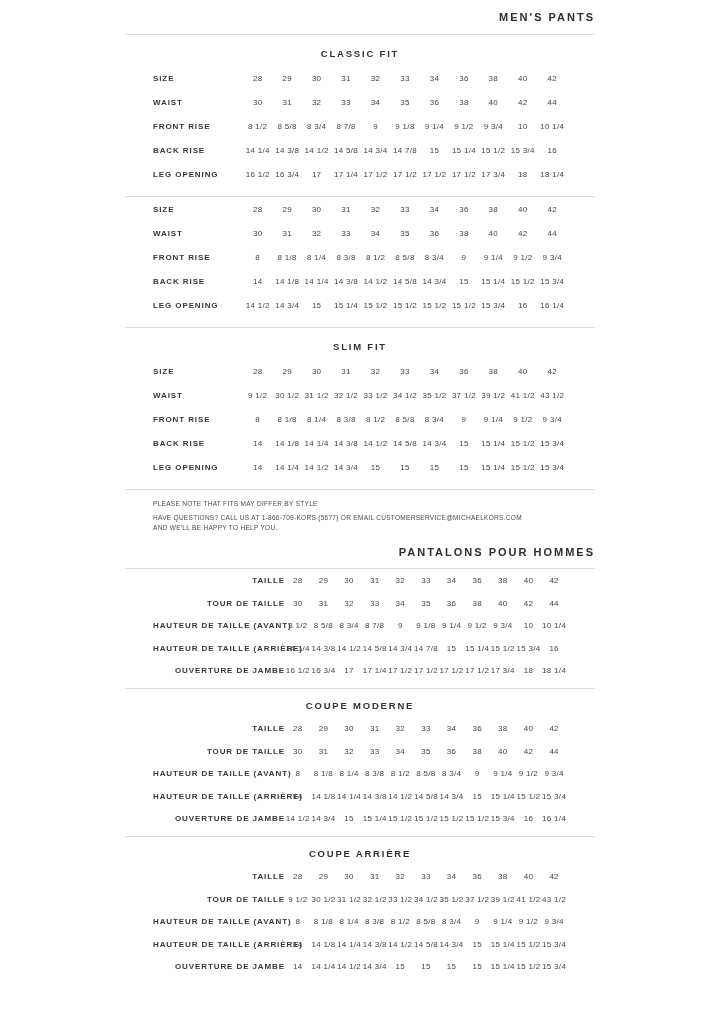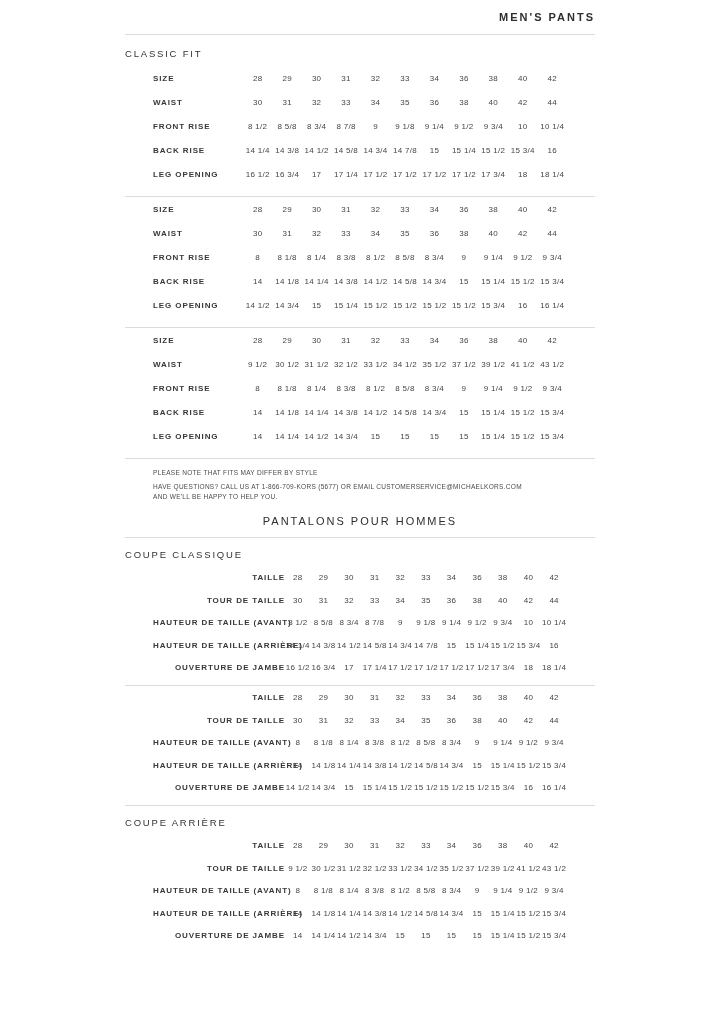--- a/index.html
+++ b/index.html
@@ -11,21 +11,21 @@
     -webkit-font-smoothing:antialiased;
   }
   .container { width:470px; margin:0 auto; padding-top:7px; }
   .page-title {
     text-align:right; font-size:11px; font-weight:bold;
     letter-spacing:2px; color:#2e2e2e; padding:4px 0 11px;
   }
   hr.rule { border:0; border-top:1px solid #dcdcdc; height:0; }
   .fit-section { }
   .section-title {
-    font-size:9.5px; font-weight:normal;
+    text-align:center; font-size:9.5px; font-weight:bold;
     letter-spacing:1.8px; color:#323232; padding:13px 0 7px;
   }
   .fr .section-title { padding:11px 0 6px; }
   .tablewrap { padding:0 28px; margin-bottom:10px; }
   .fr .tablewrap { margin-bottom:6px; }
   table.size-table { width:100%; border-collapse:collapse; table-layout:fixed; }
   table.size-table td {
     font-size:8px; text-align:center; padding:7.5px 0;
     letter-spacing:0.3px; white-space:nowrap; color:#454545;
   }
@@ -35,21 +35,21 @@
   }
   .en table.size-table td.rowlabel { width:90px;margin-top:30px; }
   .fr table.size-table td.rowlabel { width:132px;text-align:right; }
   .notes { padding:9px 28px 6px; }
   .notes p.note {
     font-size:6.5px; letter-spacing:0.3px; color:#4a4a4a;
     line-height:1.45; margin-bottom:5px; white-space:nowrap;
   }
   .notes p.note span { display:block; }
   .french-heading {
-    text-align:center; font-size:11px; font-weight:normal;
+    text-align:right; font-size:11px; font-weight:bold;
     letter-spacing:2px; color:#2e2e2e; padding:3px 0 10px;
   }
 </style>
 </head>
 <body>
 
 <div class="container">
 
   <div class="page-title">MEN'S PANTS</div>
   <hr class="rule">
@@ -209,20 +209,21 @@
               <td>16</td>
               <td>16 1/4</td>
             </tr>
           </tbody>
         </table>
     </div>
   </section>
   <hr class="rule">
 
   <section class="fit-section en">
+    <div class="section-title">SLIM FIT</div>
     <div class="tablewrap">
       <table class="size-table">
           <tbody>
             <tr>
               <td class="rowlabel">SIZE</td>
               <td>28</td>
               <td>29</td>
               <td>30</td>
               <td>31</td>
               <td>32</td>
@@ -300,21 +301,20 @@
     <p class="note">
       <span>HAVE QUESTIONS? CALL US AT 1-866-709-KORS (5677) OR EMAIL CUSTOMERSERVICE@MICHAELKORS.COM</span>
       <span>AND WE'LL BE HAPPY TO HELP YOU.</span>
     </p>
   </div>
 
   <div class="french-heading">PANTALONS POUR HOMMES</div>
   <hr class="rule">
 
   <section class="fit-section fr">
-    <div class="section-title">COUPE CLASSIQUE</div>
     <div class="tablewrap">
       <table class="size-table">
           <tbody>
             <tr>
               <td class="rowlabel">TAILLE</td>
               <td>28</td>
               <td>29</td>
               <td>30</td>
               <td>31</td>
               <td>32</td>
@@ -381,20 +381,21 @@
               <td>18</td>
               <td>18 1/4</td>
             </tr>
           </tbody>
         </table>
     </div>
   </section>
   <hr class="rule">
 
   <section class="fit-section fr">
+    <div class="section-title">COUPE MODERNE</div>
     <div class="tablewrap">
       <table class="size-table">
           <tbody>
             <tr>
               <td class="rowlabel">TAILLE</td>
               <td>28</td>
               <td>29</td>
               <td>30</td>
               <td>31</td>
               <td>32</td>

